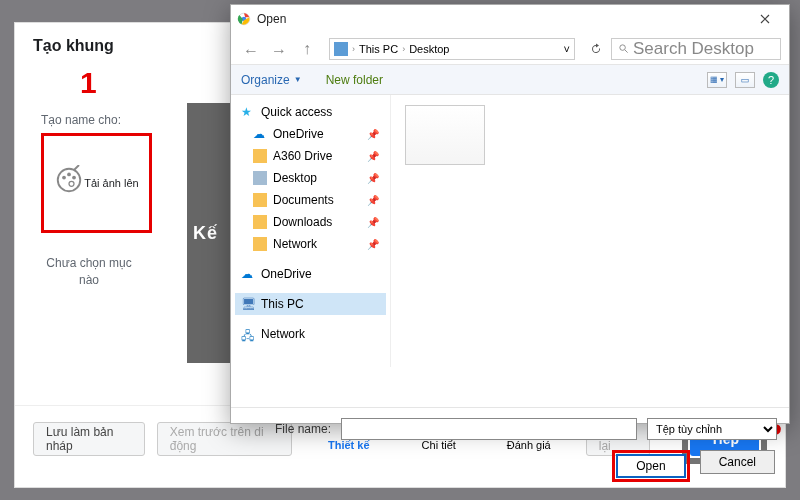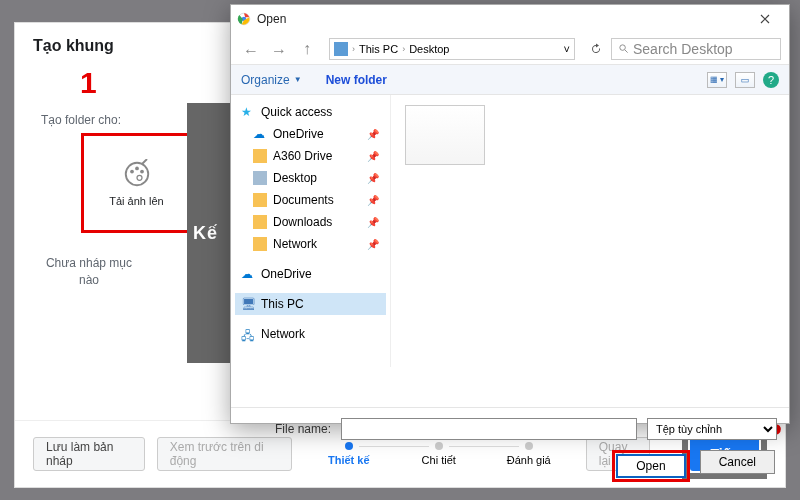--- a/index.html
+++ b/index.html
@@ -3,33 +3,33 @@
 <meta charset="utf-8">
 <style>
   * { box-sizing: border-box; font-family: "Segoe UI", Arial, sans-serif; }
   body { margin:0; width:800px; height:500px; background:#7d7c80; overflow:hidden; position:relative; }
 
   
   .app { position:absolute; left:14px; top:22px; width:772px; height:466px; background:#fff; border:1px solid #ddd; }
   .app-title { font-weight:700; font-size:16px; color:#1c1e21; padding:14px 18px 6px; }
   .app-body-left { position:absolute; left:26px; top:90px; width:120px; }
   .app-subhead { font-size:12px; color:#606770; margin-bottom:6px; }
-  .upload-tile { width:111px; height:100px; background:#fff; border:3px solid #e60000; display:flex; flex-direction:column; align-items:center; justify-content:center; cursor:pointer;margin-left:40px; }
+  .upload-tile { width:111px; height:100px; background:#fff; border:3px solid #e60000; display:flex; align-items:center; justify-content:center; cursor:pointer; }
   .palette-icon { width:30px; height:30px; margin-bottom:6px; }
   .upload-label { font-size:11px; color:#1c1e21; }
   .no-choice { font-size:12px; color:#606770; margin-top:22px; width:96px; text-align:center; line-height:1.4; }
 
   .preview-pane { position:absolute; left:172px; top:80px; width:76px; height:260px; background:#666; color:#fff; display:flex; align-items:center; justify-content:flex-start; font-weight:700; font-size:18px; padding-left:6px; letter-spacing:1px; }
 
   .step-num { position:absolute; color:#e60000; font-weight:800; font-size:30px; text-shadow:0 0 1px #fff; }
   .num1 { left:80px; top:66px; }
   .num2 { right:64px; bottom:108px; }
   .num3 { right:18px; bottom:58px; }
 
-  .app-footer { position:absolute; left:0; bottom:1px; width:100%; height:66px; border-top:1px solid #eee; display:flex; align-items:center; padding:0 18px; gap:12px; }
+  .app-footer { position:absolute; left:0; bottom:16px; width:100%; height:66px; border-top:1px solid #eee; display:flex; align-items:center; padding:0 18px; gap:12px; }
   .footer-btn { height:34px; padding:0 12px; font-size:12px; border:1px solid #ccc; background:#f5f6f7; color:#444; border-radius:3px; display:flex; align-items:center; }
   .footer-btn.disabled { color:#aaa; }
   .steps { flex:1; display:flex; justify-content:center; align-items:flex-end; gap:0; font-size:11px; }
   .step { display:flex; flex-direction:column; align-items:center; width:90px; position:relative; }
   .step-dot { width:8px; height:8px; border-radius:50%; background:#ccc; margin-bottom:4px; }
   .step.active .step-dot { background:#1877f2; }
   .step.active { color:#1877f2; font-weight:600; }
   .step-line { position:absolute; height:1px; background:#ddd; width:70px; top:4px; left:55px; }
   .step:last-child .step-line { display:none; }
   .btn-primary { height:34px; padding:0 20px; font-size:14px; font-weight:700; color:#fff; background:#1877f2; border:none; border-radius:3px; }
@@ -40,25 +40,25 @@
   .dlg-titlebar { height:28px; display:flex; align-items:center; padding:0 6px; }
   .chrome-icon { width:14px; height:14px; margin-right:6px; }
   .dlg-title { font-size:12px; color:#222; }
   .dlg-close { margin-left:auto; width:36px; height:28px; display:flex; align-items:center; justify-content:center; color:#555; cursor:pointer; font-size:14px; }
   .dlg-nav { height:32px; border-bottom:1px solid #e5e5e5; display:flex; align-items:center; padding:0 8px; gap:4px; }
   .nav-arrow { width:24px; height:24px; display:flex; align-items:center; justify-content:center; color:#888; cursor:pointer; }
   .breadcrumb { flex:1; height:22px; border:1px solid #ccc; margin:0 6px; display:flex; align-items:center; padding:0 4px; font-size:11px; gap:4px; }
   .bc-ico { width:14px; height:14px; background:#5c9cd6; }
   .bc-sep { color:#888; font-size:9px; }
   .refresh { width:22px; height:22px; display:flex; align-items:center; justify-content:center; color:#555; }
-  .search { width:170px; height:22px; border:1px solid #ccc; display:flex; align-items:center; padding:0 6px; gap:4px; font-size:14px; color:#888; }
+  .search { width:170px; height:22px; border:1px solid #ccc; display:flex; align-items:center; padding:0 6px; gap:4px; font-size:17px; color:#888; }
   .dlg-toolbar { height:30px; display:flex; align-items:center; padding:0 10px; font-size:12px; background:#f3f6fb; border-bottom:1px solid #e5e5e5; gap:24px; }
   .org { color:#2968b2; display:flex; align-items:center; gap:4px; }
   .tiny-tri { font-size:8px; color:#2968b2; }
-  .newf { color:#1d4ed8;font-weight:bold; }
+  .newf { color:#4d7c0f; }
   .tb-right { margin-left:auto; display:flex; gap:8px; align-items:center; }
   .view-ico { width:20px; height:16px; border:1px solid #bbb; background:linear-gradient(#fff,#eef3f9); display:flex; align-items:center; justify-content:center;}
   .help { width:16px; height:16px; border-radius:50%; background:#2a8; color:#fff; font-size:11px; display:flex; align-items:center; justify-content:center; }
 
   .dlg-body { display:flex; height:272px; }
   .tree { width:160px; border-right:1px solid #eee; overflow:auto; padding:6px 4px; font-size:12px; }
   .tree-item { display:flex; align-items:center; gap:6px; padding:3px 6px; height:22px; cursor:pointer; }
   .tree-item.sub { padding-left:18px; }
   .tree-item.hl { background:#cfe5f7; }
   .pin { margin-left:auto; color:#aaa; font-size:10px; }
@@ -85,33 +85,33 @@
 
   svg { display:block; }
 </style>
 </head>
 <body>
 
 <div class="app">
   <div class="app-title">Tạo khung</div>
 
   <div class="app-body-left">
-    <div class="app-subhead">Tạo folder cho:</div>
+    <div class="app-subhead">Tạo name cho:</div>
     <div class="upload-tile">
       <svg class="palette-icon" viewBox="0 0 24 24">
           <circle cx="12" cy="12" r="9" fill="none" stroke="#888" stroke-width="1.5"></circle>
           <circle cx="8" cy="10" r="1.5" fill="#888"></circle>
           <circle cx="12" cy="7.5" r="1.5" fill="#888"></circle>
           <circle cx="16" cy="10" r="1.5" fill="#888"></circle>
           <circle cx="14" cy="15" r="2" fill="#fff" stroke="#888"></circle>
           <path d="M16 4 L20 0" stroke="#888" stroke-width="1.5"></path>
         </svg>
       <div class="upload-label">Tải ảnh lên</div>
     </div>
-    <div class="no-choice">Chưa nháp mục nào</div>
+    <div class="no-choice">Chưa chọn mục nào</div>
   </div>
 
   <div class="preview-pane">
       <span>Kế</span>
     </div>
 
   <div class="app-footer">
     <div class="footer-btn">Lưu làm bản nháp</div>
     <div class="footer-btn disabled">Xem trước trên di động</div>
     <div class="steps">

